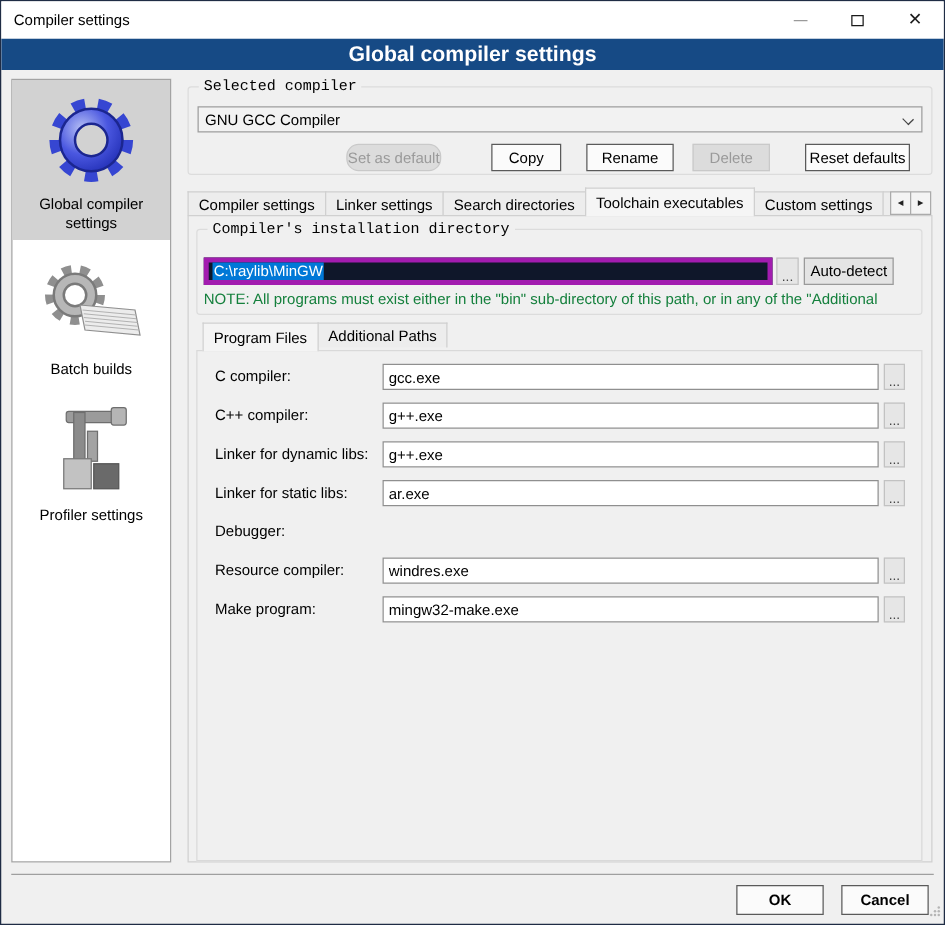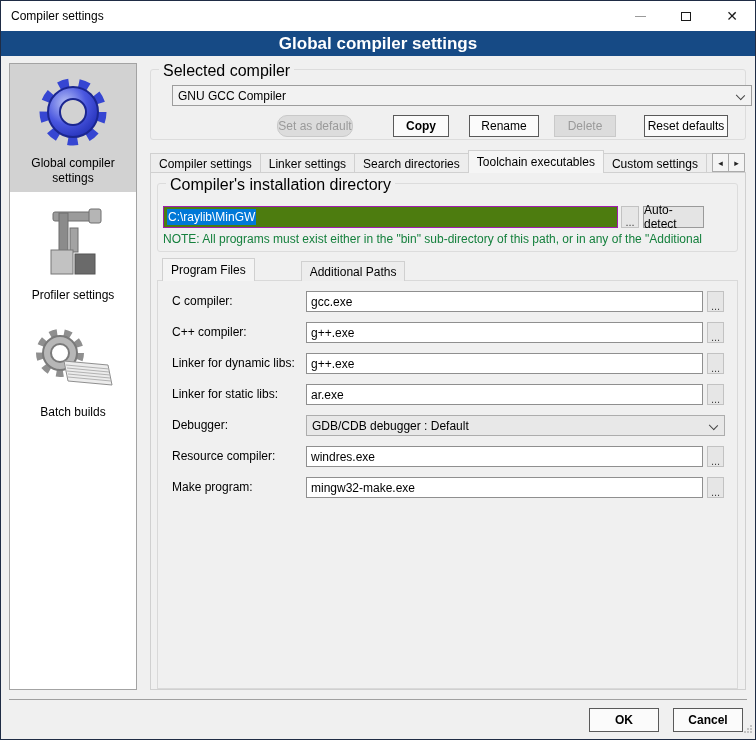--- a/index.html
+++ b/index.html
@@ -27,28 +27,28 @@
   .sidebar { position:absolute; left:8px; top:62px; width:128px; height:627px; background:#ffffff;
              border:1px solid #a3a3a3; overflow:hidden; }
   .side-item { width:100%; text-align:center; padding:8px 2px 6px; cursor:default; }
   .side-item.selected { background:#d2d2d2; }
   .side-item .icon-wrap { height:80px; display:flex; align-items:center; justify-content:center; }
   .side-item .side-label { font-size:12px; line-height:15px; padding-top:4px; }
   .side-item + .side-item { margin-top:4px; }
 
   
   .groupbox { position:absolute; border:1px solid #dcdcdc; border-radius:3px; }
-  .legend { position:absolute; top:-8px; left:8px; background:#f0f0f0; padding:0 4px; font-size:16px; }
+  .legend { position:absolute; top:-8px; left:8px; background:#f0f0f0; padding:0 4px; font-size:12px;font-family:Liberation Mono, monospace; }
   .grp-compiler { left:149px; top:68px; width:596px; height:71px; }
 
   .combo { background:#f2f2f2; border:1px solid #9d9d9d; height:21px; display:flex;
            align-items:center; padding:0 24px 0 5px; position:relative; cursor:default; }
   .combo .chev { position:absolute; right:7px; top:6px; width:7px; height:7px;
                  border-right:1px solid #444; border-bottom:1px solid #444; transform:rotate(45deg) scale(1,0.9); }
-  .combo-main { position:absolute; left:7px; top:15px; width:580px;margin-left:14px; }
+  .combo-main { position:absolute; left:7px; top:15px; width:580px; }
 
   .btnrow { position:absolute; left:0; right:17px; top:45px; display:flex; justify-content:flex-end; }
   .btn { height:22px; background:#fbfbfb; border:1px solid #5a5a5a; font-size:12px;
          display:flex; align-items:center; justify-content:center; cursor:default; }
   .btn.disabled { background:#dcdcdc; border:1px solid #c9c9c9; color:#9a9a9a; }
 
   
   .tabstrip { position:absolute; left:149px; top:149px; width:596px; height:23px; display:flex;
               align-items:flex-end; }
   .tab { height:20px; background:#ededed; border:1px solid #d0d0d0; border-bottom:none;
@@ -59,32 +59,32 @@
   .tab-arrows { position:absolute; right:1px; top:3px; display:flex; z-index:4; }
   .tab-arrow { width:17px; height:19px; background:#f4f4f4; border:1px solid #ababab;
                display:flex; align-items:center; justify-content:center;
                font-family:"DejaVu Sans",sans-serif; font-size:9px; color:#222; margin-left:-1px; }
 
   .tabpanel { position:absolute; left:149px; top:171px; width:596px; height:518px;
               background:#f0f0f0; border:1px solid #d0d0d0; z-index:2; }
 
   
   .grp-dir { left:156px; top:182px; width:581px; height:69px; }
-  .dir-input { position:absolute; left:5px; top:22px; width:455px; height:22px; background:#4d7c0f;
-               border:1px solid #a21caf; display:flex; align-items:center; padding-left:3px; overflow:hidden; }
+  .dir-input { position:absolute; left:5px; top:22px; width:455px; height:22px; background:#0f172a;
+               border:4px solid #a21caf; display:flex; align-items:center; padding-left:3px; overflow:hidden; }
   .dir-sel { background:#0078d7; color:#fff; white-space:nowrap; padding:1px 1px; }
   .mini-btn { background:#e6e6e6; border:1px solid #c2c2c2; color:#444; font-size:11px;
               display:flex; align-items:flex-end; justify-content:center; line-height:10px; cursor:default; }
   .dir-browse { position:absolute; left:463px; top:22px; width:18px; height:22px; }
-  .dir-autodetect { position:absolute; left:485px; top:22px; width:61px; height:22px; }
+  .dir-autodetect { position:absolute; left:485px; top:22px; width:72px; height:22px; }
   .note { position:absolute; left:5px; top:48px; right:3px; color:#15803d; white-space:nowrap;
           overflow:hidden; font-size:12px; }
 
   
-  .subtabs { position:absolute; left:161px; top:257px; display:flex; align-items:flex-end; height:23px; z-index:3;gap:47px; }
+  .subtabs { position:absolute; left:161px; top:257px; display:flex; height:23px; z-index:3; }
   .subpanel { position:absolute; left:156px; top:279px; width:581px; height:409px;
               background:#f0f0f0; border:1px solid #d9d9d9; z-index:2; }
   .subtabs .tab.active { background:#f4f4f4; }
 
   .field-row { position:absolute; left:0; height:21px; width:100%; }
   .field-label { position:absolute; left:14px; top:0; line-height:21px; }
   .field-input { position:absolute; left:148px; top:0; width:397px; height:21px; background:#fff;
                  border:1px solid #8f8f8f; font-family:"Liberation Sans","DejaVu Sans",sans-serif;
                  font-size:12px; padding:0 4px; }
   .field-browse { position:absolute; left:549px; top:0; width:17px; height:21px; }
@@ -132,58 +132,58 @@
           </defs>
           <circle cx="37" cy="37" r="26" fill="none" stroke="#3646d2" stroke-width="15" stroke-dasharray="9 9.15"></circle>
           <circle cx="37" cy="37" r="25" fill="url(#gBlue)" stroke="#1b2690" stroke-width="2"></circle>
           <circle cx="37" cy="37" r="13" fill="#d2d2d2" stroke="#1b2690" stroke-width="2"></circle>
         </svg>
       </div>
       <div class="side-label">Global compiler settings</div>
     </div>
     <div class="side-item">
       <div class="icon-wrap">
-        <svg width="72" height="80" viewBox="0 0 72 80">
-          <rect x="16" y="8" width="42" height="9" rx="2" fill="#9b9b9b" stroke="#6e6e6e"></rect>
-          <rect x="52" y="5" width="12" height="14" rx="2" fill="#b5b5b5" stroke="#6e6e6e"></rect>
-          <rect x="22" y="9" width="9" height="38" fill="#8b8b8b" stroke="#6e6e6e"></rect>
-          <rect x="33" y="24" width="8" height="24" fill="#a3a3a3" stroke="#6e6e6e"></rect>
-          <rect x="14" y="46" width="22" height="24" fill="#c2c2c2" stroke="#777"></rect>
-          <rect x="38" y="50" width="20" height="20" fill="#6a6a6a" stroke="#555"></rect>
-        </svg>
-      </div>
-      <div class="side-label">Profiler settings</div>
-    </div>
-    <div class="side-item">
-      <div class="icon-wrap">
         <svg width="90" height="76" viewBox="0 0 90 76">
           <circle cx="32" cy="30" r="18" fill="none" stroke="#8f8f8f" stroke-width="12" stroke-dasharray="6.3 6.26"></circle>
           <circle cx="32" cy="30" r="17" fill="#b7b7b7" stroke="#7a7a7a" stroke-width="2"></circle>
           <circle cx="32" cy="30" r="9" fill="#ffffff" stroke="#7a7a7a" stroke-width="2"></circle>
           <polygon points="36,38 80,42 84,62 40,58" fill="#ececec" stroke="#8f8f8f"></polygon>
           <line x1="38" y1="42" x2="81" y2="46" stroke="#b2b2b2"></line>
           <line x1="39" y1="45" x2="81" y2="49" stroke="#b2b2b2"></line>
           <line x1="39" y1="48" x2="82" y2="52" stroke="#b2b2b2"></line>
           <line x1="40" y1="51" x2="82" y2="55" stroke="#b2b2b2"></line>
           <line x1="40" y1="54" x2="83" y2="58" stroke="#b2b2b2"></line>
         </svg>
       </div>
       <div class="side-label">Batch builds</div>
     </div>
+    <div class="side-item">
+      <div class="icon-wrap">
+        <svg width="72" height="80" viewBox="0 0 72 80">
+          <rect x="16" y="8" width="42" height="9" rx="2" fill="#9b9b9b" stroke="#6e6e6e"></rect>
+          <rect x="52" y="5" width="12" height="14" rx="2" fill="#b5b5b5" stroke="#6e6e6e"></rect>
+          <rect x="22" y="9" width="9" height="38" fill="#8b8b8b" stroke="#6e6e6e"></rect>
+          <rect x="33" y="24" width="8" height="24" fill="#a3a3a3" stroke="#6e6e6e"></rect>
+          <rect x="14" y="46" width="22" height="24" fill="#c2c2c2" stroke="#777"></rect>
+          <rect x="38" y="50" width="20" height="20" fill="#6a6a6a" stroke="#555"></rect>
+        </svg>
+      </div>
+      <div class="side-label">Profiler settings</div>
+    </div>
   </div>
 
   <div class="groupbox grp-compiler">
     <span class="legend">Selected compiler</span>
     <div class="combo combo-main">
       <span>GNU GCC Compiler</span>
       <span class="chev"></span>
     </div>
     <div class="btnrow">
       <div class="btn disabled" style="width:76px;border-radius:10px;">Set as default</div>
-      <div class="btn" style="width:56px; margin-left:40px;font-weight:bold;">Copy</div>
+      <div class="btn" style="width:56px; margin-left:40px;">Copy</div>
       <div class="btn" style="width:70px; margin-left:20px;">Rename</div>
       <div class="btn disabled" style="width:62px; margin-left:15px;">Delete</div>
       <div class="btn" style="width:84px; margin-left:28px;">Reset defaults</div>
     </div>
   </div>
 
   <div class="tabstrip">
     <div class="tab">Compiler settings</div>
     <div class="tab">Linker settings</div>
     <div class="tab">Search directories</div>
@@ -232,24 +232,20 @@
       <input class="field-input" value="g++.exe" style="">
       <div class="mini-btn field-browse">...</div>
     </div>
     <div class="field-row" style="top:103px;">
       <span class="field-label">Linker for static libs:</span>
       <input class="field-input" value="ar.exe" style="">
       <div class="mini-btn field-browse">...</div>
     </div>
     <div class="field-row" style="top:134px;">
       <span class="field-label">Debugger:</span>
-      <div class="combo field-combo">
-        <span>GDB/CDB debugger : Default</span>
-        <span class="chev"></span>
-      </div>
     </div>
     <div class="field-row" style="top:165px;">
       <span class="field-label">Resource compiler:</span>
       <input class="field-input" value="windres.exe" style="">
       <div class="mini-btn field-browse">...</div>
     </div>
     <div class="field-row" style="top:196px;">
       <span class="field-label">Make program:</span>
       <input class="field-input" value="mingw32-make.exe" style="">
       <div class="mini-btn field-browse">...</div>

